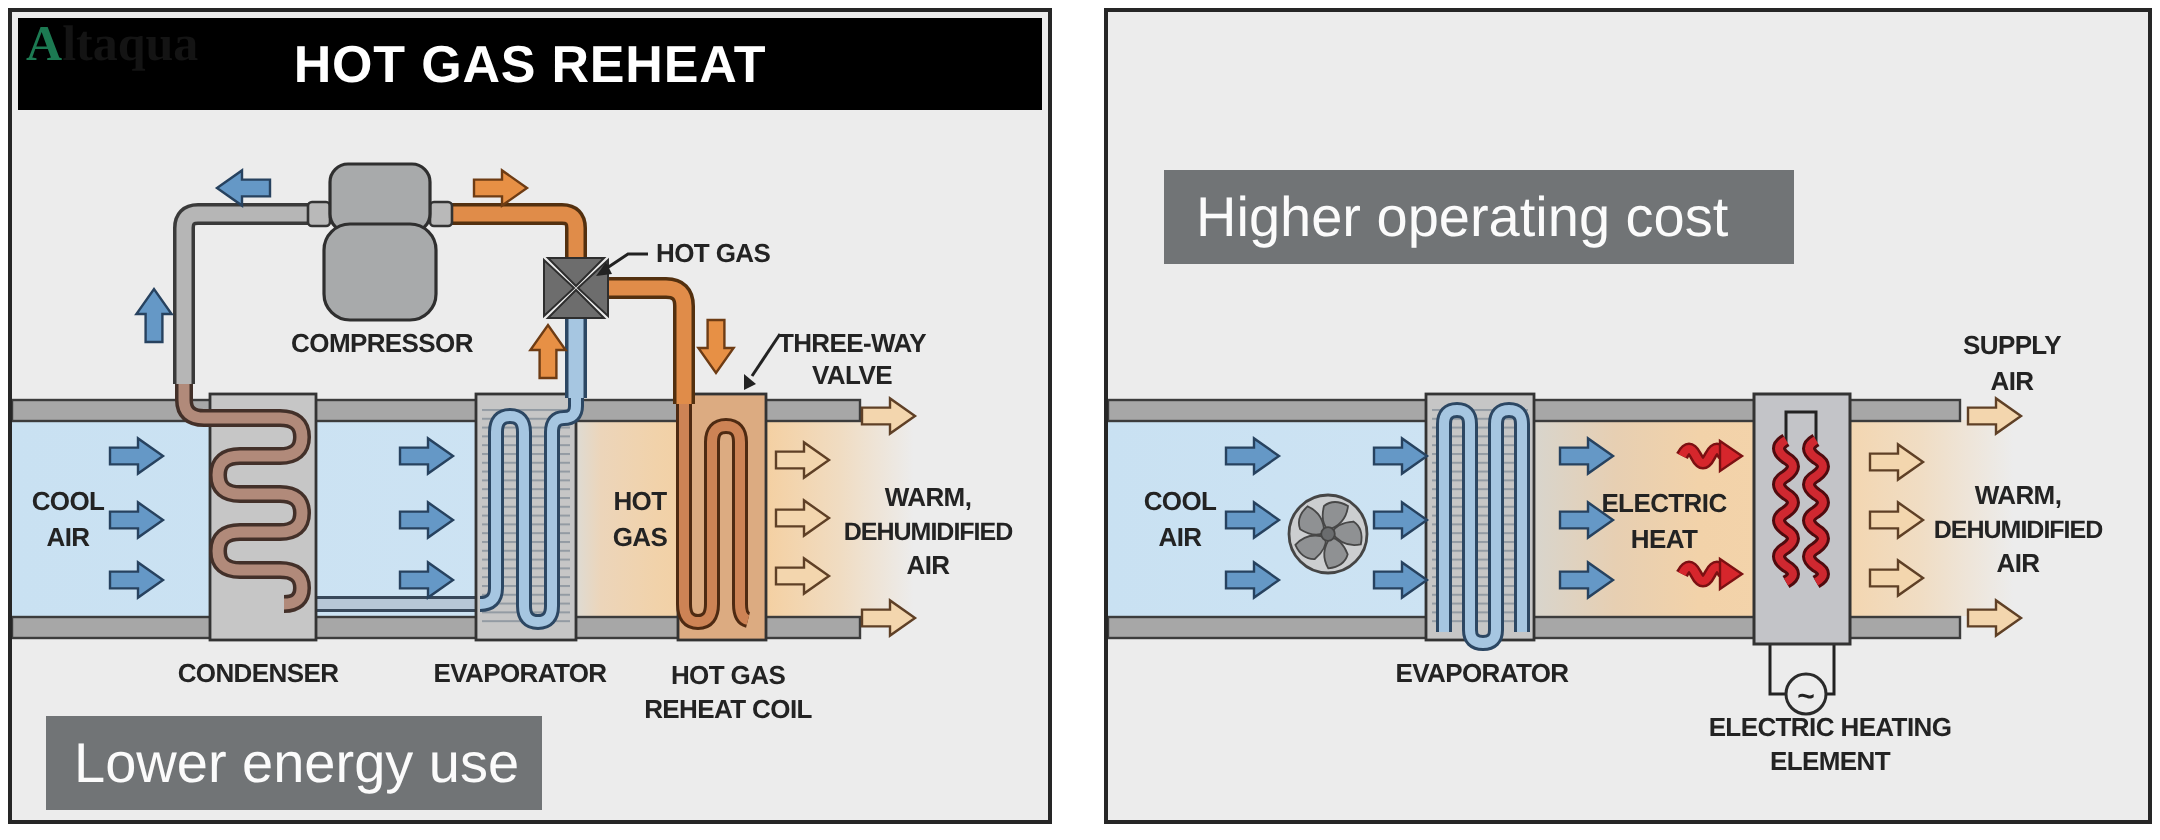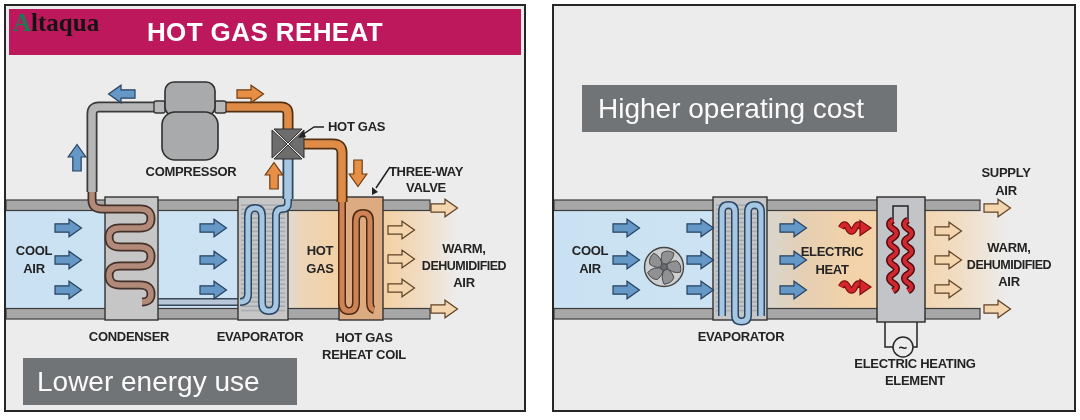--- a/index.html
+++ b/index.html
@@ -2,30 +2,30 @@
 <html><head>
 <meta charset="utf-8">
 <style>
   html,body{margin:0;padding:0;background:#fff;}
   .stage{position:relative;width:1080px;height:420px;background:#fff;overflow:hidden;
          font-family:"Liberation Sans",sans-serif;}
   .panel{position:absolute;top:4px;height:408px;background:#ececec;
          border:2px solid #262626;box-sizing:border-box;padding-left:46px;}
   .panel.left{left:4px;width:522px;}
   .panel.right{left:552px;width:524px;}
-  .hdr{position:absolute;left:3px;right:3px;top:3px;height:46px;background:#be185d;
+  .hdr{position:absolute;left:3px;right:3px;top:3px;height:46px;background:#000000;
        display:flex;align-items:center;justify-content:center;}
   .hdr .title{color:#fff;font-size:26px;font-weight:700;letter-spacing:.4px;}
   .logo{position:absolute;left:7px;top:4px;font-family:"Liberation Serif",serif;
         font-weight:700;font-size:25px;line-height:1;z-index:5;}
   .logo .a{color:#1c7a52;}
   .logo .rest{color:#141414;}
   .note{position:absolute;background:#717476;color:#fbfbfb;font-size:28px;
         display:flex;align-items:center;z-index:4;text-align:right;}
-  .note.lower{left:17px;top:352px;width:274px;height:47px;padding-left:14px;box-sizing:border-box;}
+  .note.lower{left:17px;top:352px;width:248px;height:47px;padding-left:14px;box-sizing:border-box;}
   .note.higher{left:28px;top:79px;width:315px;height:47px;padding-left:16px;box-sizing:border-box;}
   svg{position:absolute;left:0;top:0;}
   .lbl{font-family:"Liberation Sans",sans-serif;font-weight:700;font-size:13px;
        fill:#232323;letter-spacing:-0.3px;}
   .lbl.small{font-size:12.5px;letter-spacing:-0.5px;}
   .blueA{fill:#6598c6;stroke:#27425f;stroke-width:1.2;}
   .orangeA{fill:#e79045;stroke:#6e3c14;stroke-width:1.2;}
   .warmA{fill:#f3d6ae;stroke:#5f4026;stroke-width:1.2;}
   .ptr{stroke:#222;stroke-width:1.5;fill:none;}
   .ptrHead{fill:#222;stroke:none;}

